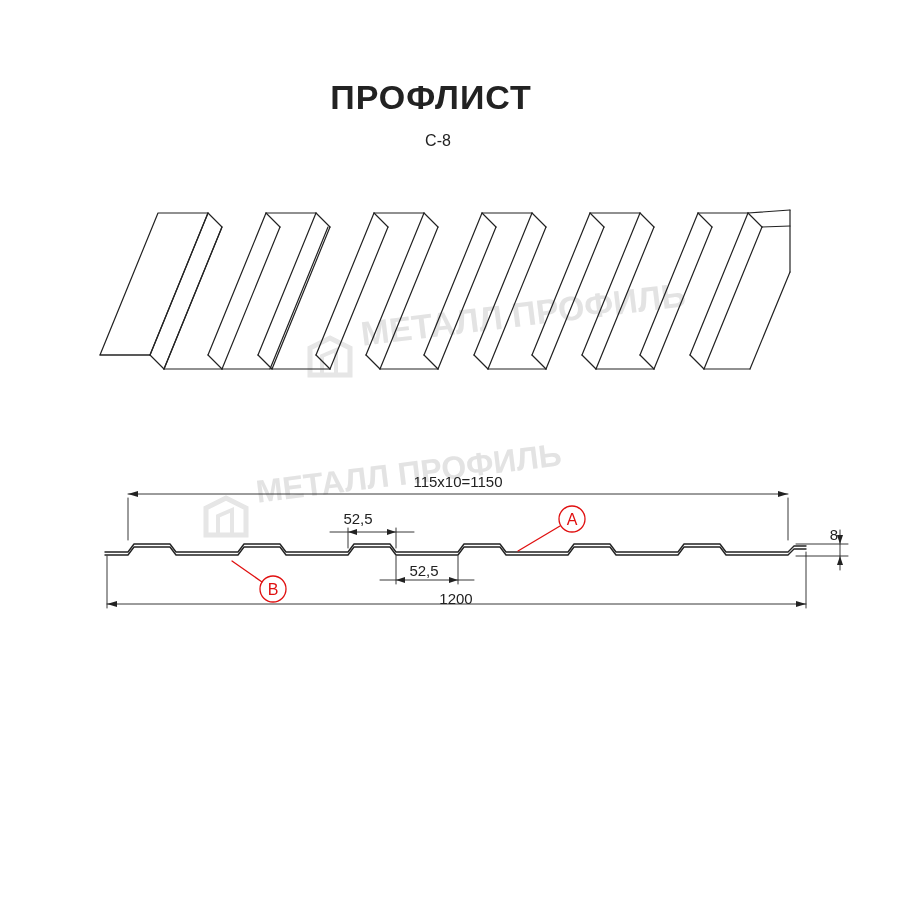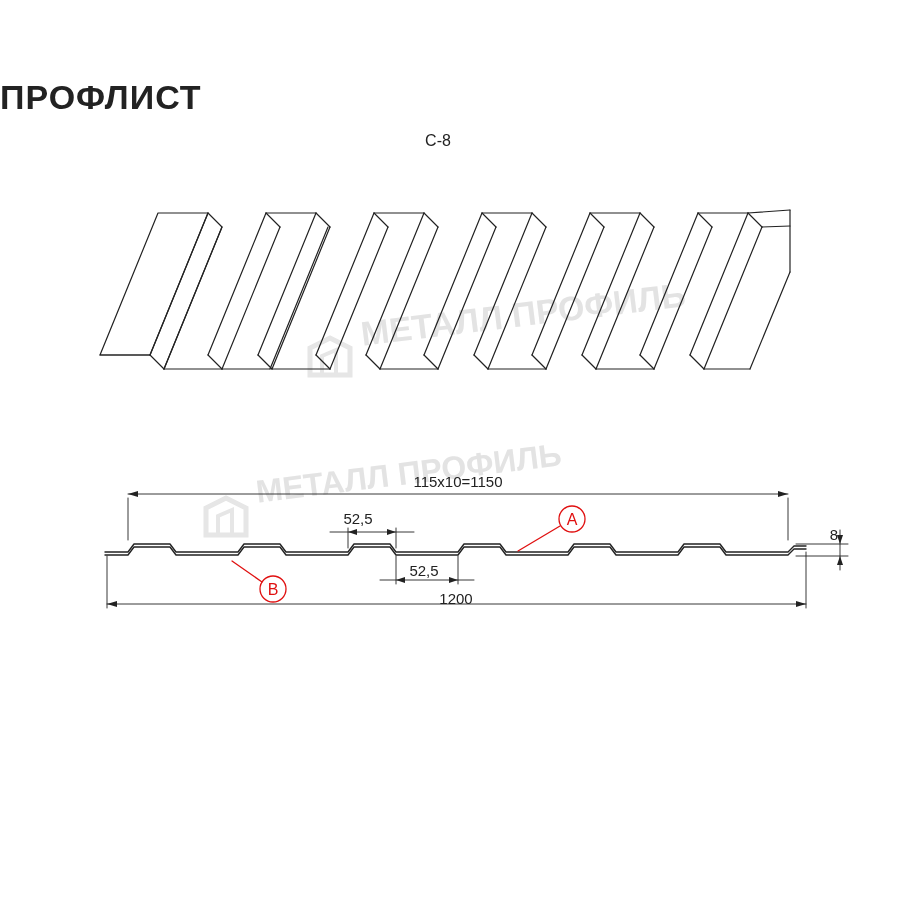--- a/index.html
+++ b/index.html
@@ -14,24 +14,26 @@
     background: #ffffff;
     font-family: "Liberation Sans", sans-serif;
     color: #1a1a1a;
     overflow: hidden;
   }
   .title {
     position: absolute;
     top: 78px;
     left: 0;
     width: 772px;
+    text-align: center;
     font-size: 34px;
     font-weight: bold;
     letter-spacing: 1px;
     color: #222222;
+    padding-left: 45px;
   }
   .subtitle {
     position: absolute;
     top: 132px;
     left: 0;
     width: 876px;
     text-align: center;
     font-size: 16px;
     color: #222222;
   }

